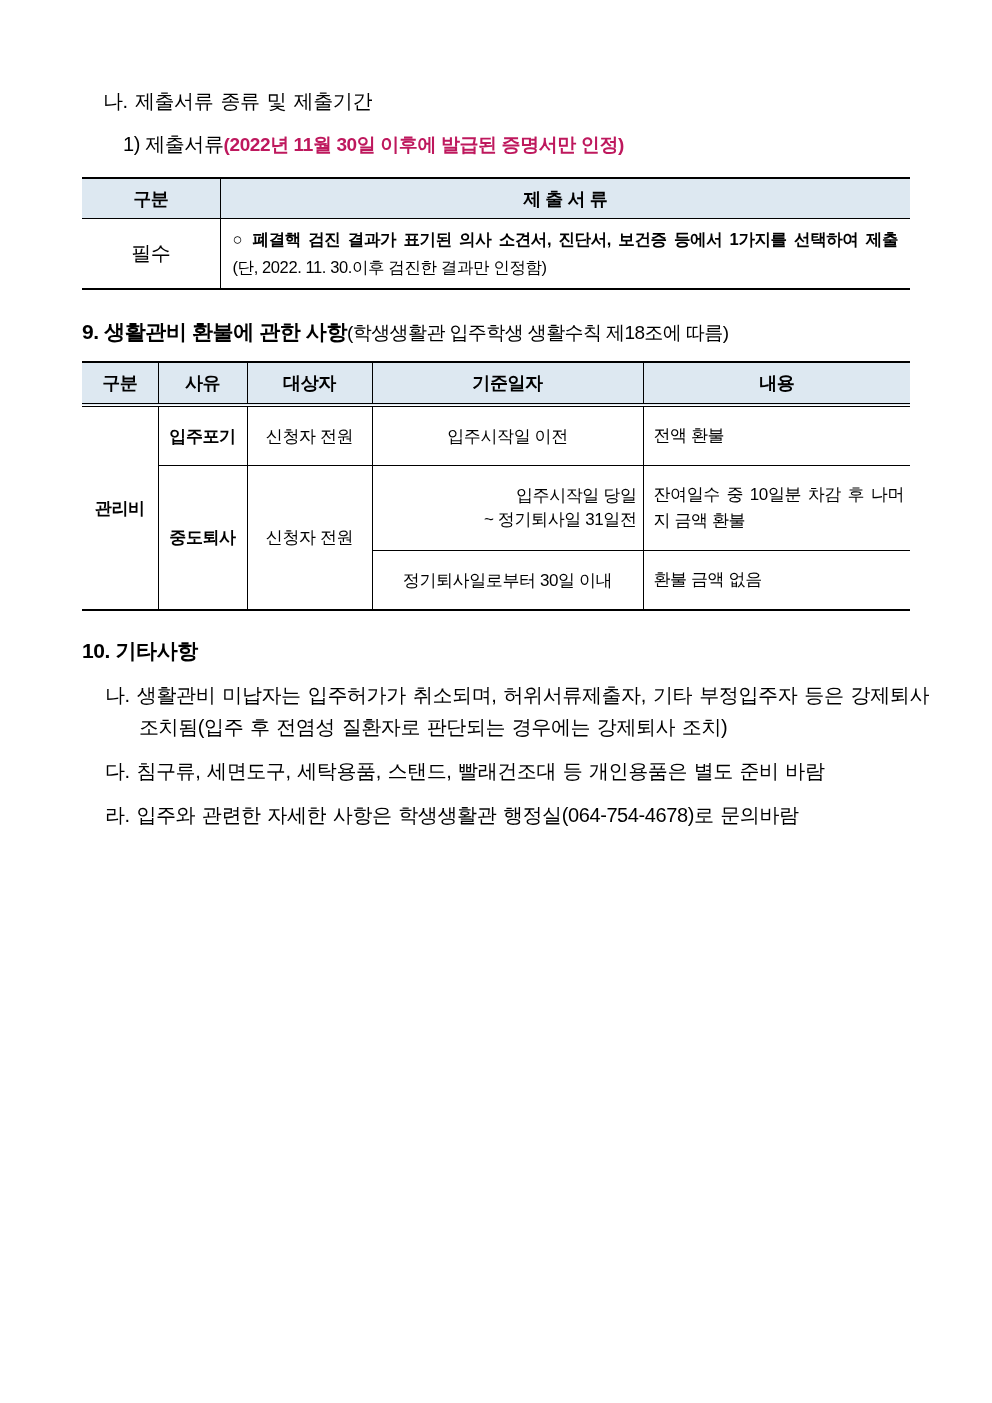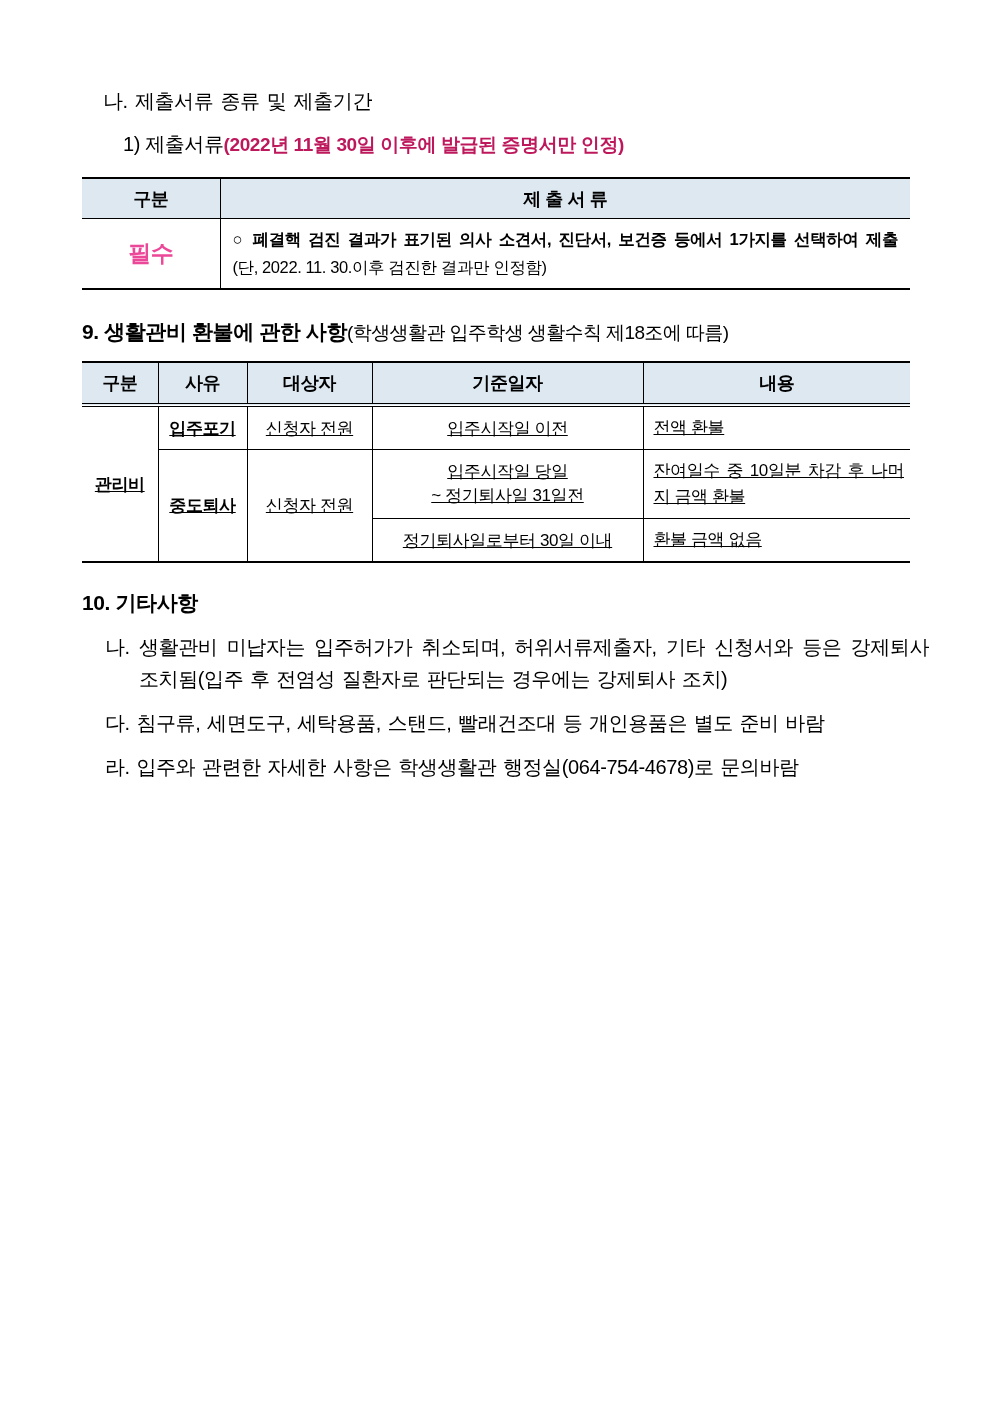--- a/index.html
+++ b/index.html
@@ -41,23 +41,23 @@
     background: #dde8f1;
     height: 37px;
     font-weight: 700;
     text-align: center;
     vertical-align: middle;
     border-bottom: 1.5px solid #000;
   }
   .t1 .col-div { border-left: 1.5px solid #000; margin-left: 29px; }
   .t1 td { vertical-align: middle; }
   .required-cell {
-    color: #ec4899;
-    font-weight: 700;
-    font-size: 23px;
+    color: #000000;
+    font-weight: 400;
+    font-size: 20px;
     text-align: center;
     height: 66px;
   }
   .doc-cell { padding: 8px 12px 8px 12px; font-size: 16.5px; line-height: 25px; }
   .doc-line1 { font-weight: 700; text-align: justify; text-align-last: justify; }
   .doc-line2 { font-weight: 400; margin-top: 3px; }
 
   .period-line {
     margin: 18px 0 0 41px;
     font-size: 20px;
@@ -85,29 +85,28 @@
     height: 38px;
     font-weight: 700;
     font-size: 18px;
     text-align: center;
     vertical-align: middle;
     border-bottom: 4px double #000;
   }
   .t2 td {
     vertical-align: middle;
     border-top: 1.5px solid #000;
-    padding: 8px 6px;
-    text-decoration: underline;
+    padding: 16px 6px;
   }
   .t2 tr:first-of-type td { border-top: none; }
   .t2 .vline { border-left: 1.5px solid #000; }
   .t2 .c { text-align: center; }
   .t2 .b { font-weight: 700; }
   .t2 .detail { text-align: left; padding-left: 10px; text-align: justify; line-height: 26px; }
-  .t2 .basis2 { line-height: 24px; }
+  .t2 .basis2 { line-height: 24px; text-align: right; }
   .row-h1 { height: 36px; }
   .row-h2 { height: 58px; }
   .row-h3 { height: 36px; }
 
   .h10 { margin-top: 26px; }
   .etc-item {
     margin-left: 23px;
     font-size: 20px;
     line-height: 32px;
     padding-left: 34px;
@@ -196,19 +195,19 @@
     </tr>
     <tr class="row-h3">
       <td class="vline c">정기퇴사일로부터 30일 이내</td>
       <td class="vline detail">환불 금액 없음</td>
     </tr>
   </tbody>
     </table>
 
   <div class="h-num h10">10. 기타사항</div>
 
-  <div class="etc-item item-na">나. 생활관비 미납자는 입주허가가 취소되며, 허위서류제출자, 기타 신청서와 등은 강제퇴사 조치됨(입주 후 전염성 질환자로 판단되는 경우에는 강제퇴사 조치)</div>
+  <div class="etc-item item-na">나. 생활관비 미납자는 입주허가가 취소되며, 허위서류제출자, 기타 부정입주자 등은 강제퇴사 조치됨(입주 후 전염성 질환자로 판단되는 경우에는 강제퇴사 조치)</div>
   <div class="etc-item item-da">다. 침구류, 세면도구, 세탁용품, 스탠드, 빨래건조대 등 개인용품은 별도 준비 바람</div>
   <div class="etc-item item-ra">라. 입주와 관련한 자세한 사항은 학생생활관 행정실(064-754-4678)로 문의바람</div>
 
   <div class="page-number">- 3 -</div>
 
 </div>
 
 </body></html>

